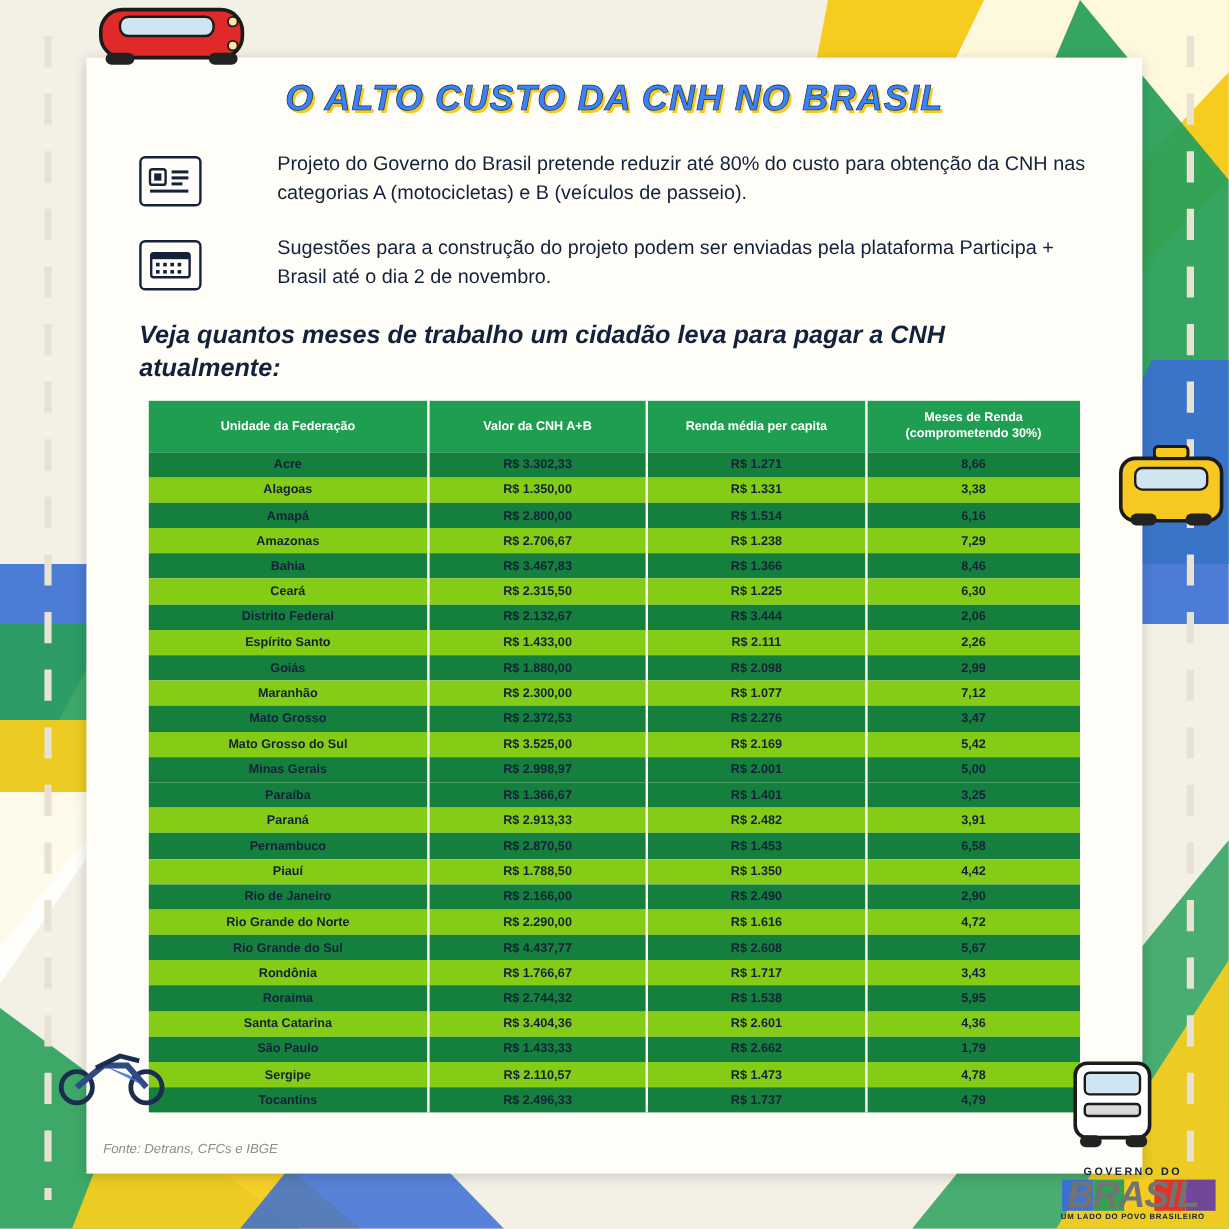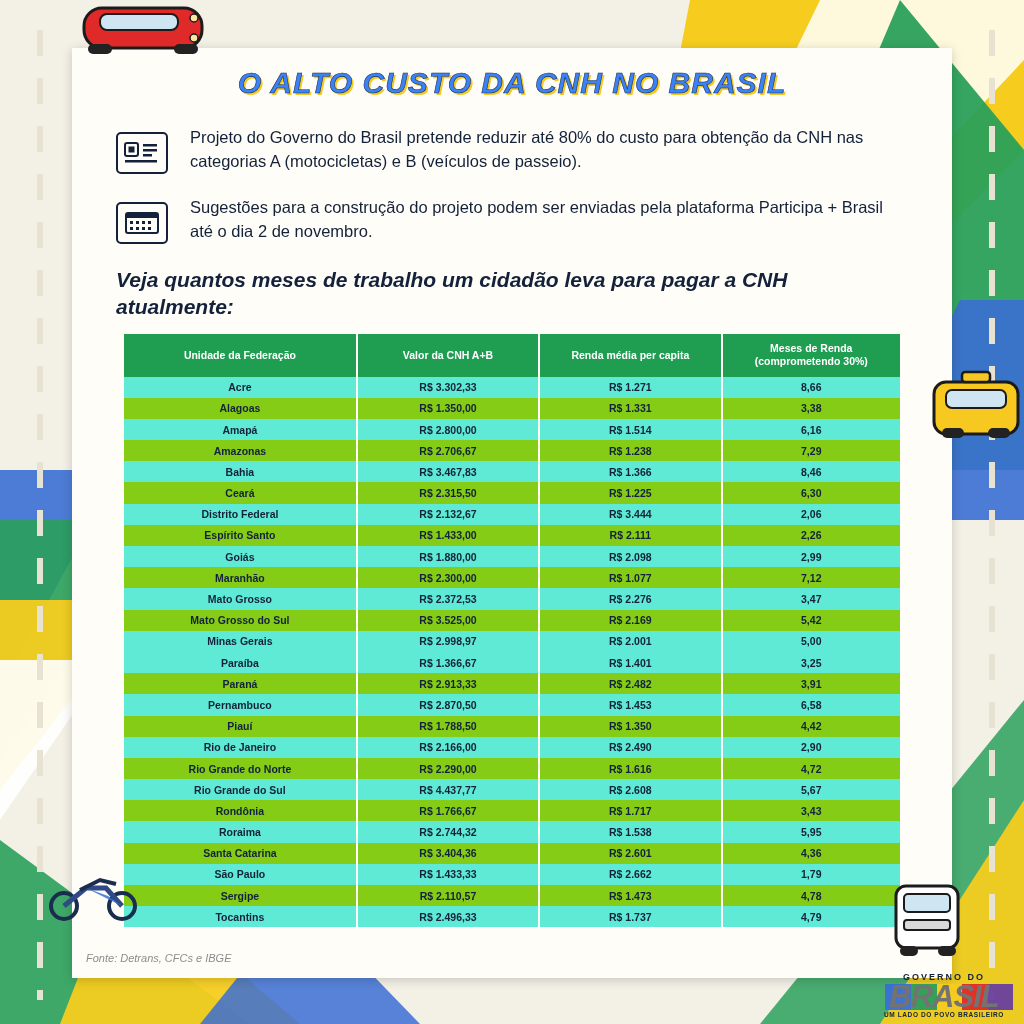--- a/index.html
+++ b/index.html
@@ -33,21 +33,21 @@
     font-weight: bold;
     font-style: italic;
     letter-spacing: 1px;
     color: #3b82f6;
     -webkit-text-stroke: 0.6px #1b2d4f;
     text-shadow: 2px 2px 0 #f6c820;
     font-family: "Liberation Sans", sans-serif;
   }
 
   .bullets { margin: 26px 44px 0 44px; }
-  .bullet { display: flex; align-items: flex-end; margin-bottom: 22px; }
+  .bullet { display: flex; align-items: center; margin-bottom: 22px; gap: 41px; }
   .bullet .ico {
     flex: 0 0 auto;
     width: 52px; height: 42px;
     margin-right: 22px; margin-top: 2px;
     border: 2.5px solid #14213a;
     border-radius: 5px;
     display: flex; align-items: center; justify-content: center;
   }
   .bullet .ico svg { display: block; }
   .bullet p {
@@ -83,21 +83,21 @@
   thead th:last-child { border-right: none; }
   tbody td {
     font-size: 10.5px;
     font-weight: bold;
     color: #14213a;
     text-align: center;
     padding: 4.6px 3px;
     border-right: 2px solid #fffdf7;
   }
   tbody td:last-child { border-right: none; }
-  tbody tr.r-odd td { background: #5eead4; }
+  tbody tr.r-odd td { background: #15803d; }
   tbody tr.r-even td { background: #84cc16; }
   col.c1 { width: 30%; }
   col.c2 { width: 23.5%; }
   col.c3 { width: 23.5%; }
   col.c4 { width: 23%; }
 
   .source {
     position: absolute;
     left: 14px; bottom: 14px;
     font-size: 11px;

